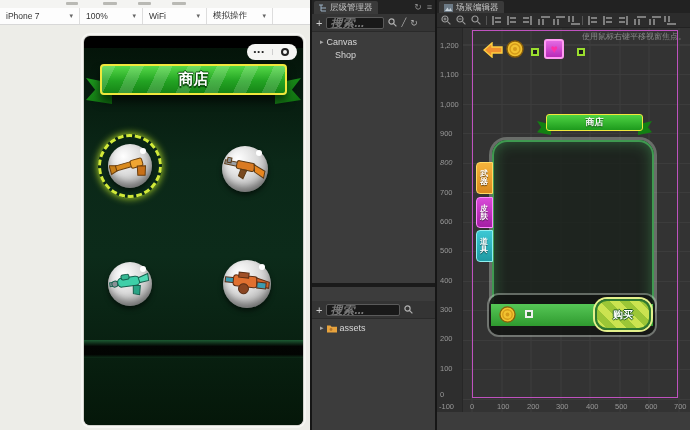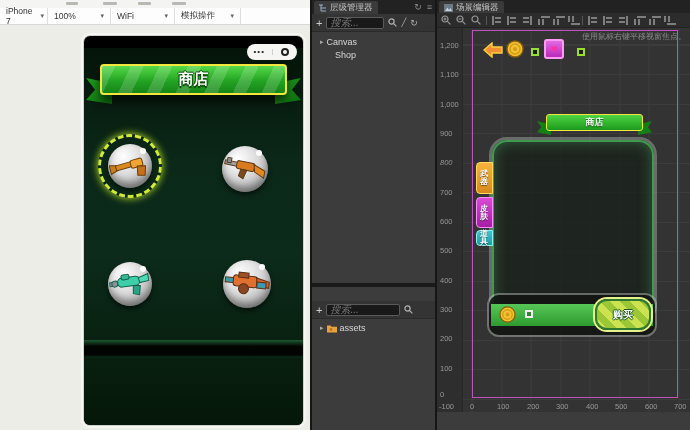--- a/index.html
+++ b/index.html
@@ -47,21 +47,21 @@
 
   
   .panel{background:#3c3c3c;border-left:2px solid #161616;}
   .tabbar{position:absolute;left:0;top:0;width:100%;height:14px;background:#222;}
   .ptab{position:absolute;left:2px;top:1px;height:13px;display:flex;align-items:center;gap:3px;background:#3a3a3a;border-radius:2px 2px 0 0;padding:0 5px;font-size:8.5px;color:#c6c6c6;cursor:pointer;white-space:nowrap;}
   .ptab.active{background:#2a6cbb;color:#fff;}
   .winicons{position:absolute;right:3px;top:1px;display:flex;gap:5px;color:#8f8f8f;font-size:9px;line-height:12px;}
   .winicons span{cursor:pointer;}
   .ptools{position:absolute;left:0;width:100%;height:18px;background:#343434;border-bottom:1px solid #2a2a2a;display:flex;align-items:center;gap:4px;padding:0 4px;}
   .plus{color:#d0d0d0;font-size:11px;line-height:10px;cursor:pointer;}
-  .searchbox{height:12px;background:#191919;border:1px solid #5a5a5a;border-radius:2px;color:#ccc;font-size:10px;padding:0 3px;outline:none;}
+  .searchbox{height:12px;background:#191919;border:1px solid #5a5a5a;border-radius:2px;color:#ccc;font-size:12px;padding:0 3px;outline:none;font-weight:bold;}
   .searchbox::placeholder{color:#787878;font-style:italic;}
   .ticon{cursor:pointer;display:inline-flex;}
   .treerow{position:absolute;display:flex;align-items:center;gap:3px;font-size:9px;color:#d6d6d6;cursor:pointer;white-space:nowrap;}
   .tri{color:#a8a8a8;font-size:7px;}
   .divider{position:absolute;left:0;width:100%;height:4px;background:#1a1a1a;}
 
   
   .scenebar{position:absolute;left:0;top:13px;width:100%;height:15px;background:#2c2c2c;border-bottom:1px solid #222;display:flex;align-items:center;gap:5px;padding:0 4px;}
   .sep{width:1px;height:9px;background:#555;}
   .aicon{width:10px;height:9px;position:relative;cursor:pointer;opacity:.75;}
@@ -95,21 +95,21 @@
 <div class="app">
 
   <div class="abs topstrip">
     <div class="smudge" style="left:66px;width:12px"></div>
     <div class="smudge" style="left:103px;width:14px"></div>
     <div class="smudge" style="left:138px;width:13px"></div>
     <div class="smudge" style="left:172px;width:14px"></div>
   </div>
 
   <div class="abs simbar">
-    <div class="ddl" style="width:48px">
+    <div class="ddl" style="width:80px">
       <span>iPhone 7</span>
       <span class="caret">▾</span>
     </div>
     <div class="ddl" style="width:63px">
       <span>100%</span>
       <span class="caret">▾</span>
     </div>
     <div class="ddl" style="width:64px">
       <span>WiFi</span>
       <span class="caret">▾</span>
@@ -315,21 +315,21 @@
       <div class="sribbon">
         <div class="tail l"></div>
         <div class="tail r"></div>
         <div class="bar">商店</div>
       </div>
 
       <div class="gpanel"></div>
 
       <div class="sidetab" style="top:134px;height:32px;background:linear-gradient(180deg,#f5b43c,#d9891e);border:1px solid #ffd966;">武器</div>
       <div class="sidetab" style="top:169px;height:31px;background:linear-gradient(180deg,#d94ad9,#a31ea3);border:1px solid #ff8cff;">皮肤</div>
-      <div class="sidetab" style="top:202px;height:16px;background:linear-gradient(180deg,#3cc8d4,#1e9aa3);border:1px solid #8ff0f0;">道具</div>
+      <div class="sidetab" style="top:202px;height:32px;background:linear-gradient(180deg,#3cc8d4,#1e9aa3);border:1px solid #8ff0f0;">道具</div>
 
       <div class="pillbar">
         <div class="pillstripe"></div>
         <svg class="abs" style="left:10px;top:11px;" width="17" height="17" viewBox="0 0 18 18">
             <circle cx="9" cy="9" r="8" fill="#f2c230" stroke="#8a5f0a" stroke-width="1.4"></circle>
             <circle cx="9" cy="9" r="5" fill="none" stroke="#d49a1a" stroke-width="1.4"></circle>
             <circle cx="9" cy="9" r="2" fill="#d49a1a"></circle>
           </svg>
         <div class="abs" style="left:36px;top:15px;width:8px;height:8px;border:2px solid #f0f0f0;background:rgba(0,0,0,.25);"></div>
         <div class="buybtn">购买</div>

